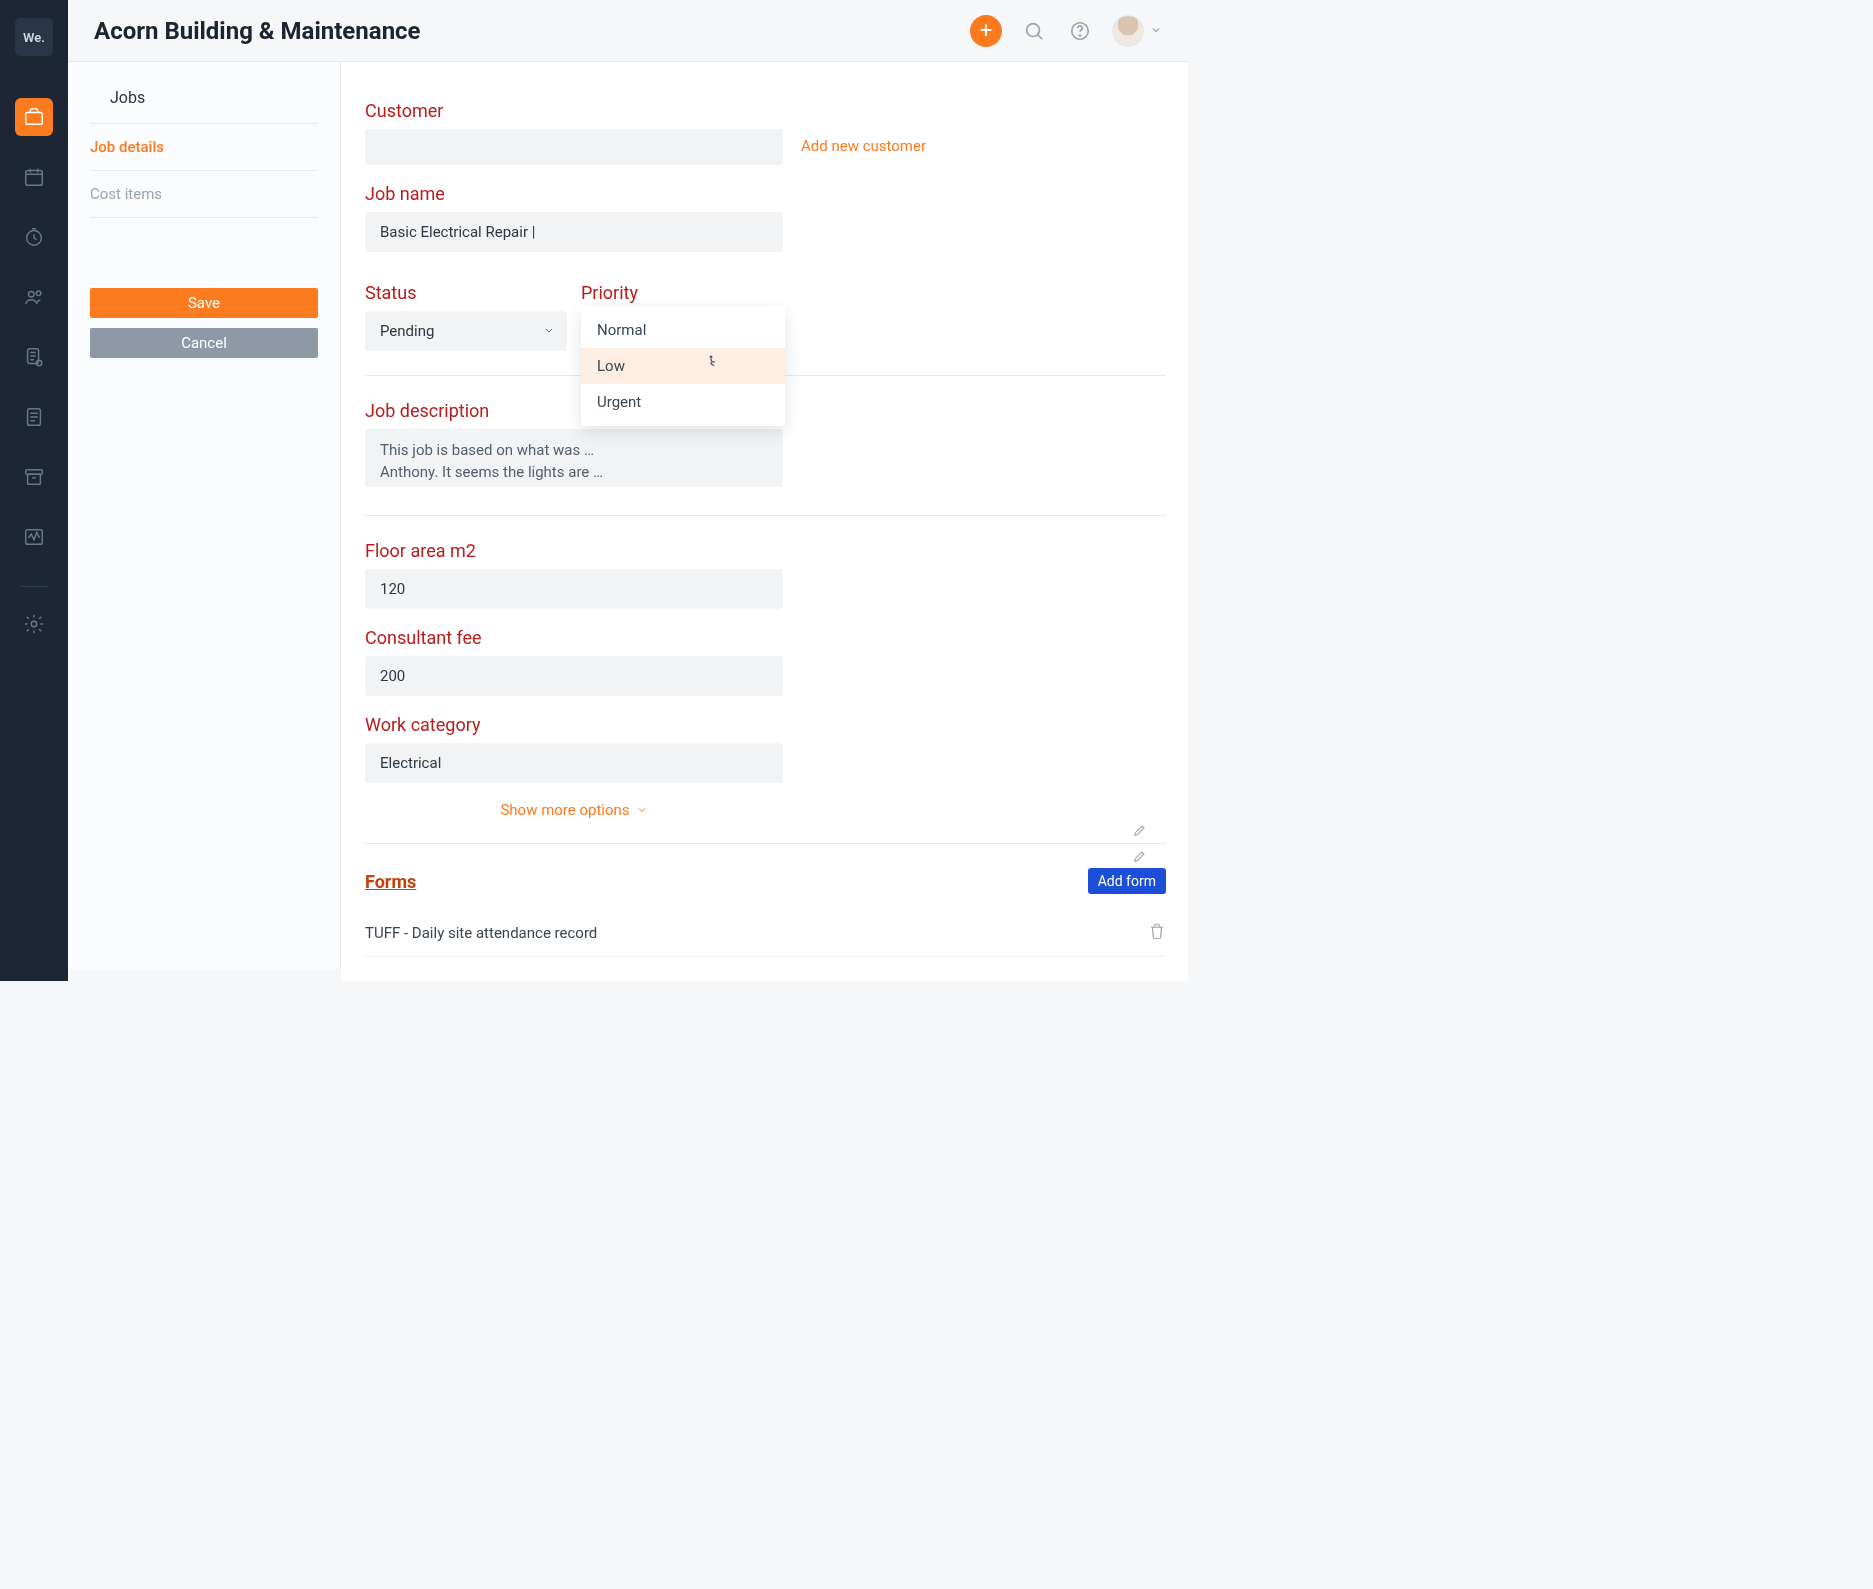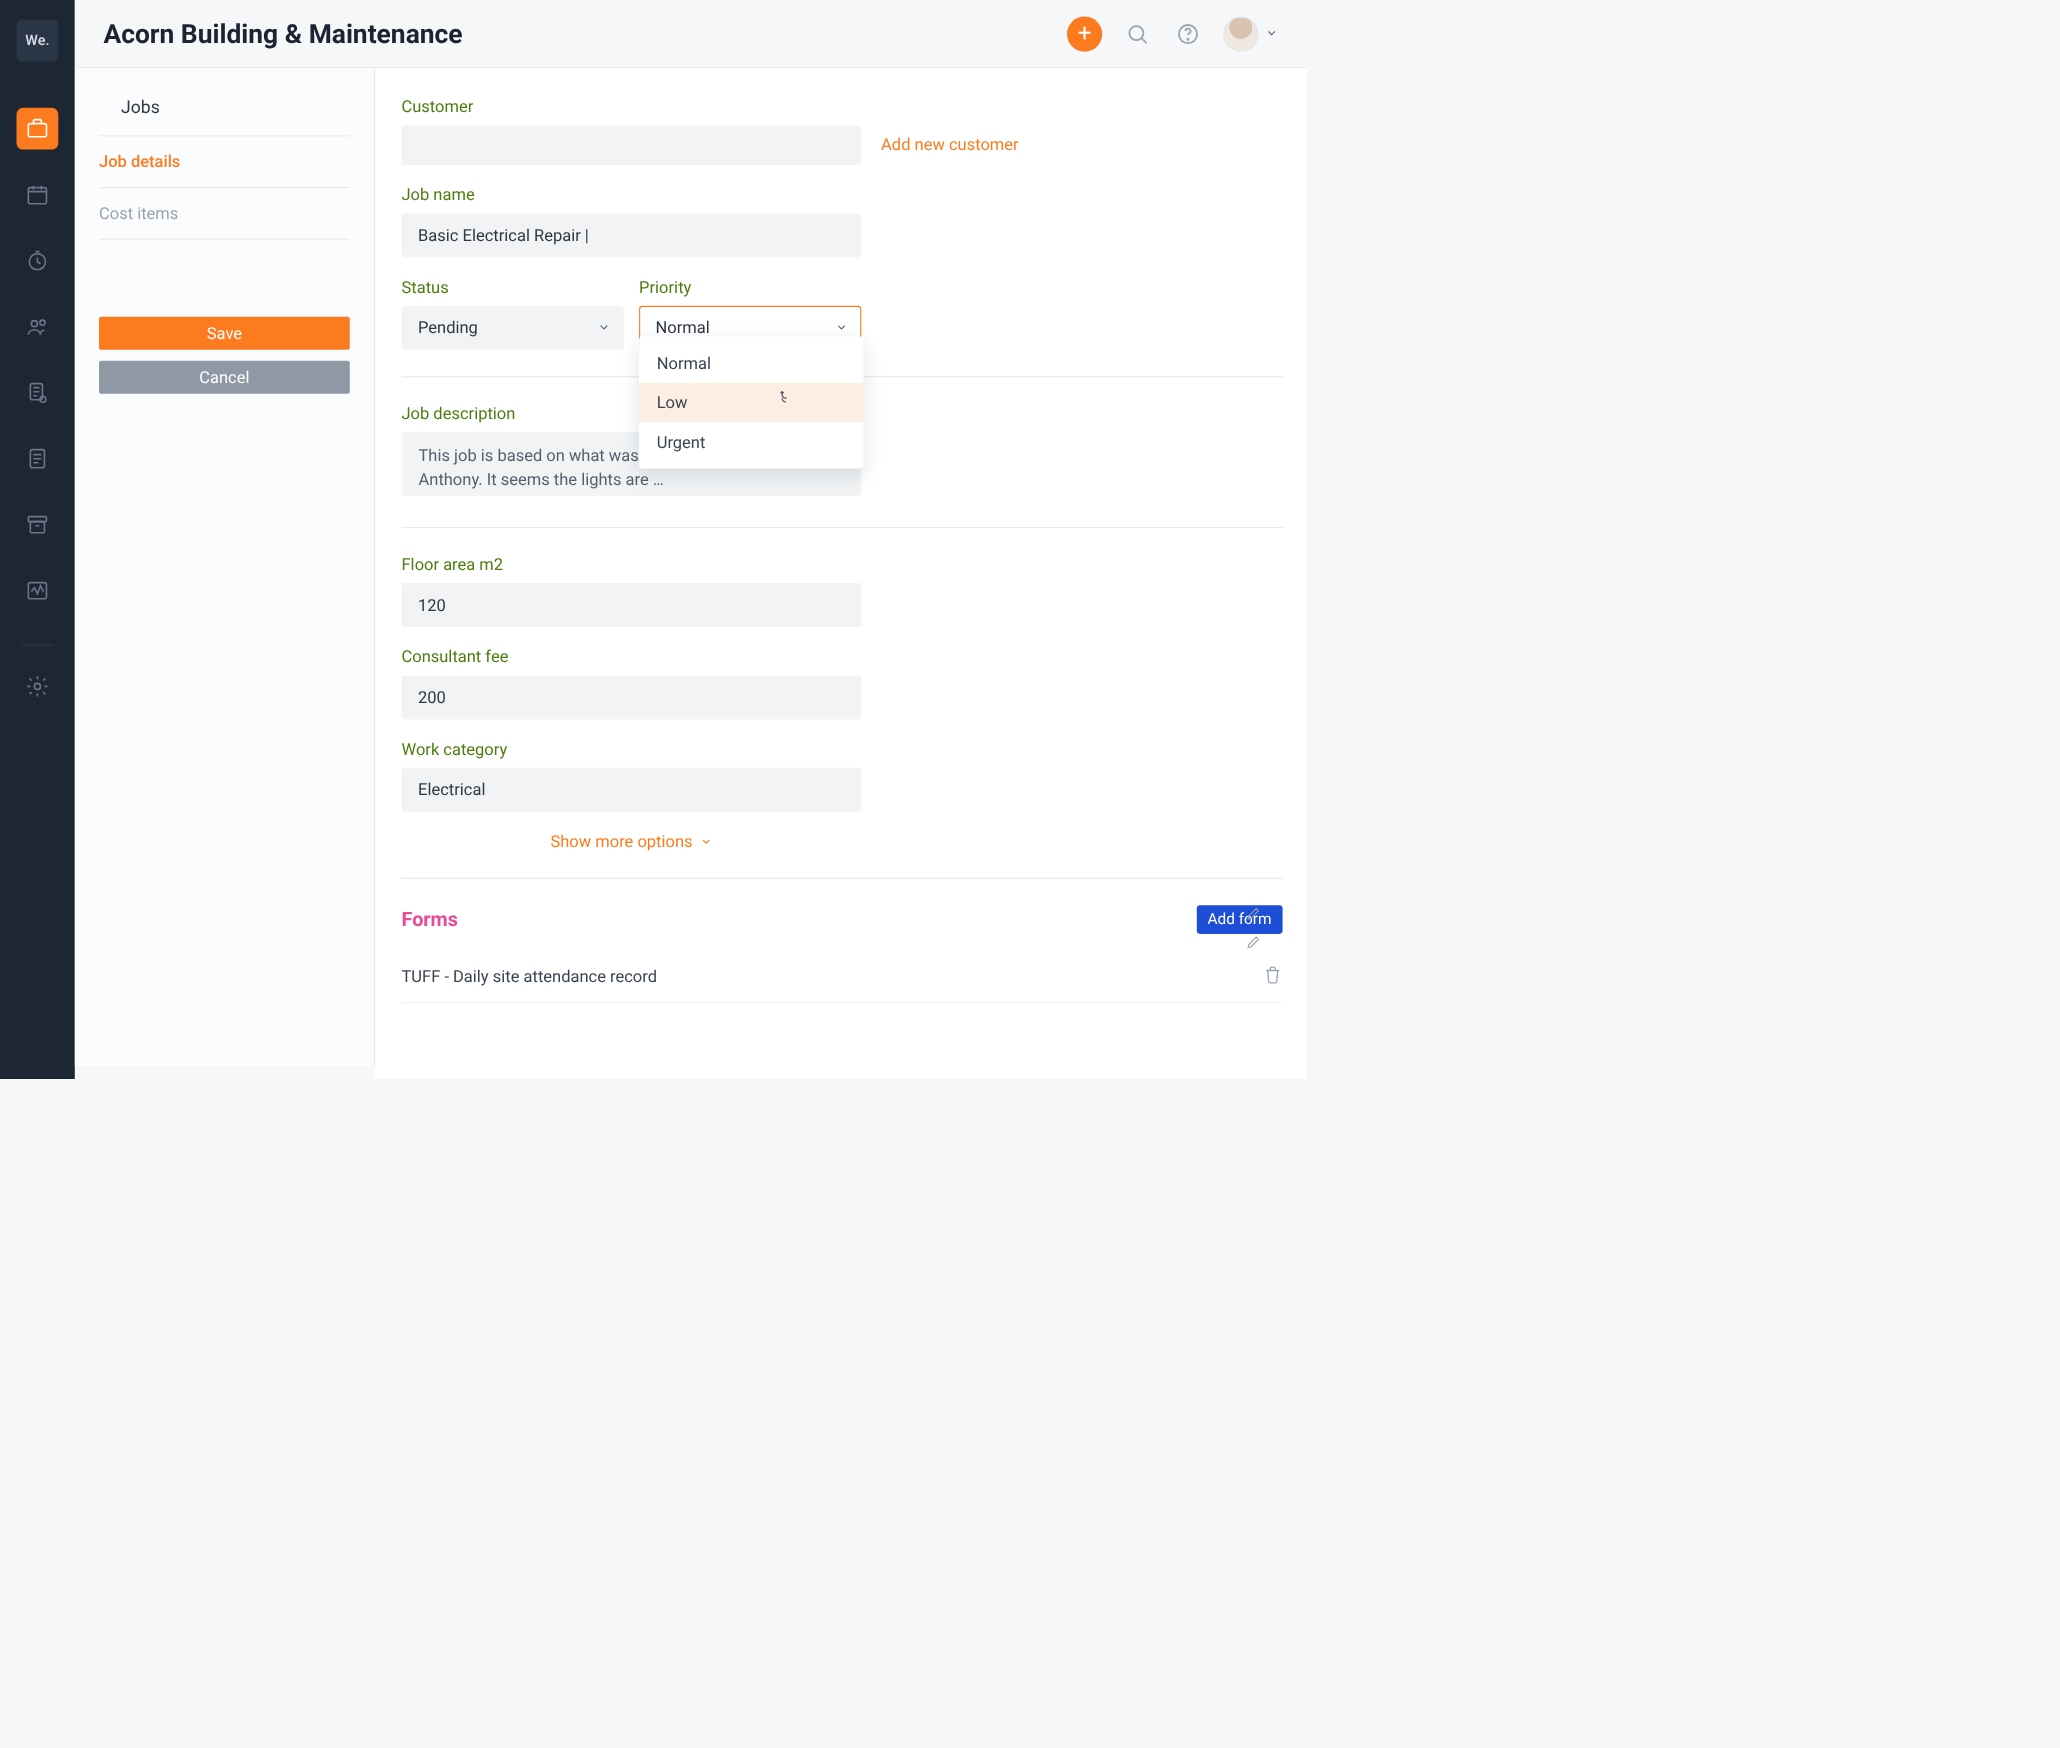--- a/index.html
+++ b/index.html
@@ -27,21 +27,21 @@
   .sp-heading { font-size:16px; color:#2d3642; padding:8px 0 16px 20px; border-bottom:1px solid #e6e9ed; }
   .sp-tab { padding:14px 0; font-size:15px; color:#9aa3af; border-bottom:1px solid #e6e9ed; cursor:pointer; }
   .sp-tab.active { color:#fd7b1f; font-weight:500; }
   .sp-btns { margin-top:30px; display:flex; flex-direction:column; gap:10px; }
   .btn { height:30px; border:none; font-size:15px; border-radius:2px; cursor:pointer; color:#fff; }
   .btn-save { background:#fd7b1f;margin-top:40px; }
   .btn-cancel { background:#8f99a5; }
   
   .main { position:absolute; left:341px; top:62px; right:0; bottom:0; background:#ffffff; padding:26px 22px 30px 24px; overflow:auto; }
   .field { margin-bottom:18px; }
-  .label { font-size:15px; color:#4d7c0f; margin-bottom:8px; display:block; }
+  .label { font-size:18px; color:#b91c1c; margin-bottom:8px; display:block;margin-top:12px; }
   .input, .select, .textarea { width:100%; background:#f1f3f5; border:1px solid #f1f3f5; border-radius:3px; padding:10px 14px; font-size:15px; color:#2e3844; }
   .textarea { resize:none; height:58px; line-height:1.45; color:#54606e; }
   .row2 { display:flex; gap:14px; }
   .row2 > div { flex:1; }
   .select-wrap { position:relative; }
   .select-wrap .chev { position:absolute; right:12px; top:50%; transform:translateY(-50%); color:#5a6472; pointer-events:none; }
   .priority .input { border:1.5px solid #fd7b1f; background:#fff; }
   .cust-row { display:flex; gap:18px; align-items:flex-start; }
   .cust-row .input { flex:0 0 418px; height:36px; padding:8px 14px; }
   .add-link { color:#fd7b1f; font-size:15px; cursor:pointer; padding-top:8px; }
@@ -53,21 +53,21 @@
   
   .dropdown { position:absolute; width:204px; background:#fff; box-shadow:0 6px 18px rgba(20,30,50,0.12); border-radius:3px; padding:6px 0; z-index:20; }
   .dropdown-item { padding:9px 16px; font-size:15px; color:#3a4452; cursor:pointer; position:relative; }
   .dropdown-item.hl { background:#fdeee4; }
   .cursor-icon { position:absolute; right:64px; top:6px; color:#3a4452; }
   
   .pencil-stack { position:absolute; right:40px; top:760px; display:flex; flex-direction:column; gap:6px; color:#9aa3af; }
   .pencil-stack svg { width:16px; height:16px; stroke:currentColor; fill:none; stroke-width:1.6; }
   
   .forms-head { display:flex; align-items:center; justify-content:space-between; margin-bottom:16px; }
-  .forms-head h3 { font-size:18px; font-weight:700; color:#ec4899; }
+  .forms-head h3 { font-size:18px; font-weight:700; color:#c2410c;text-decoration:underline; }
   .add-form-btn { background:#1d4ed8; color:#fff; font-size:14px; padding:5px 10px; border:none; border-radius:3px; cursor:pointer; }
   .form-row { display:flex; justify-content:space-between; align-items:center; padding:12px 0; border-bottom:1px solid #eef0f3; font-size:15px; color:#3a4452; }
   .form-row:first-of-type { border-top:1px solid #eef0f3; }
   .trash { color:#9aa3af; cursor:pointer; }
   .trash svg { width:18px; height:18px; stroke:currentColor; fill:none; stroke-width:1.6; }
   .jd-field .input { width:418px; }
   .nof .select-wrap { width:418px; }
 </style>
 </head>
 <body>

